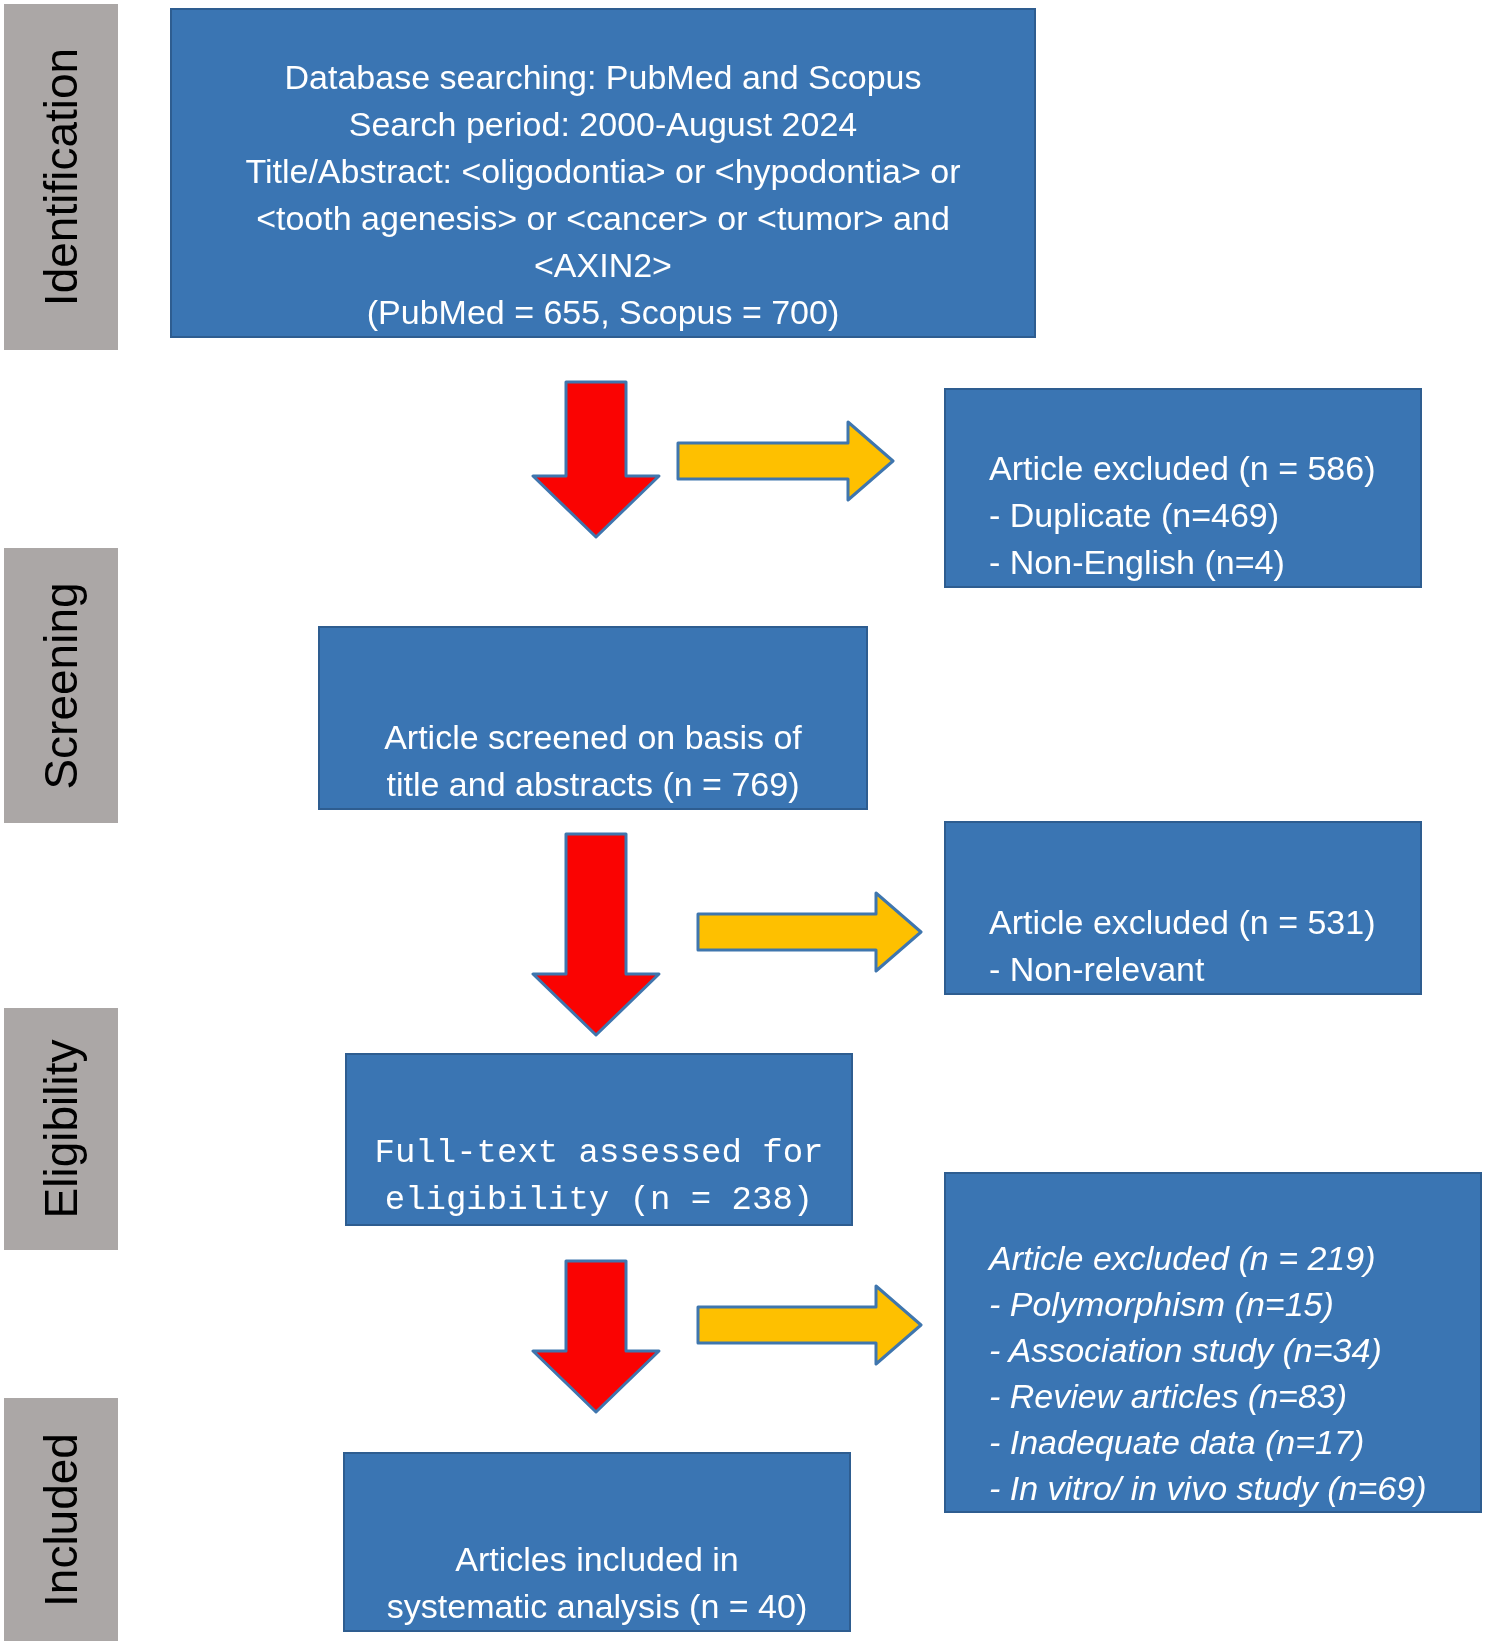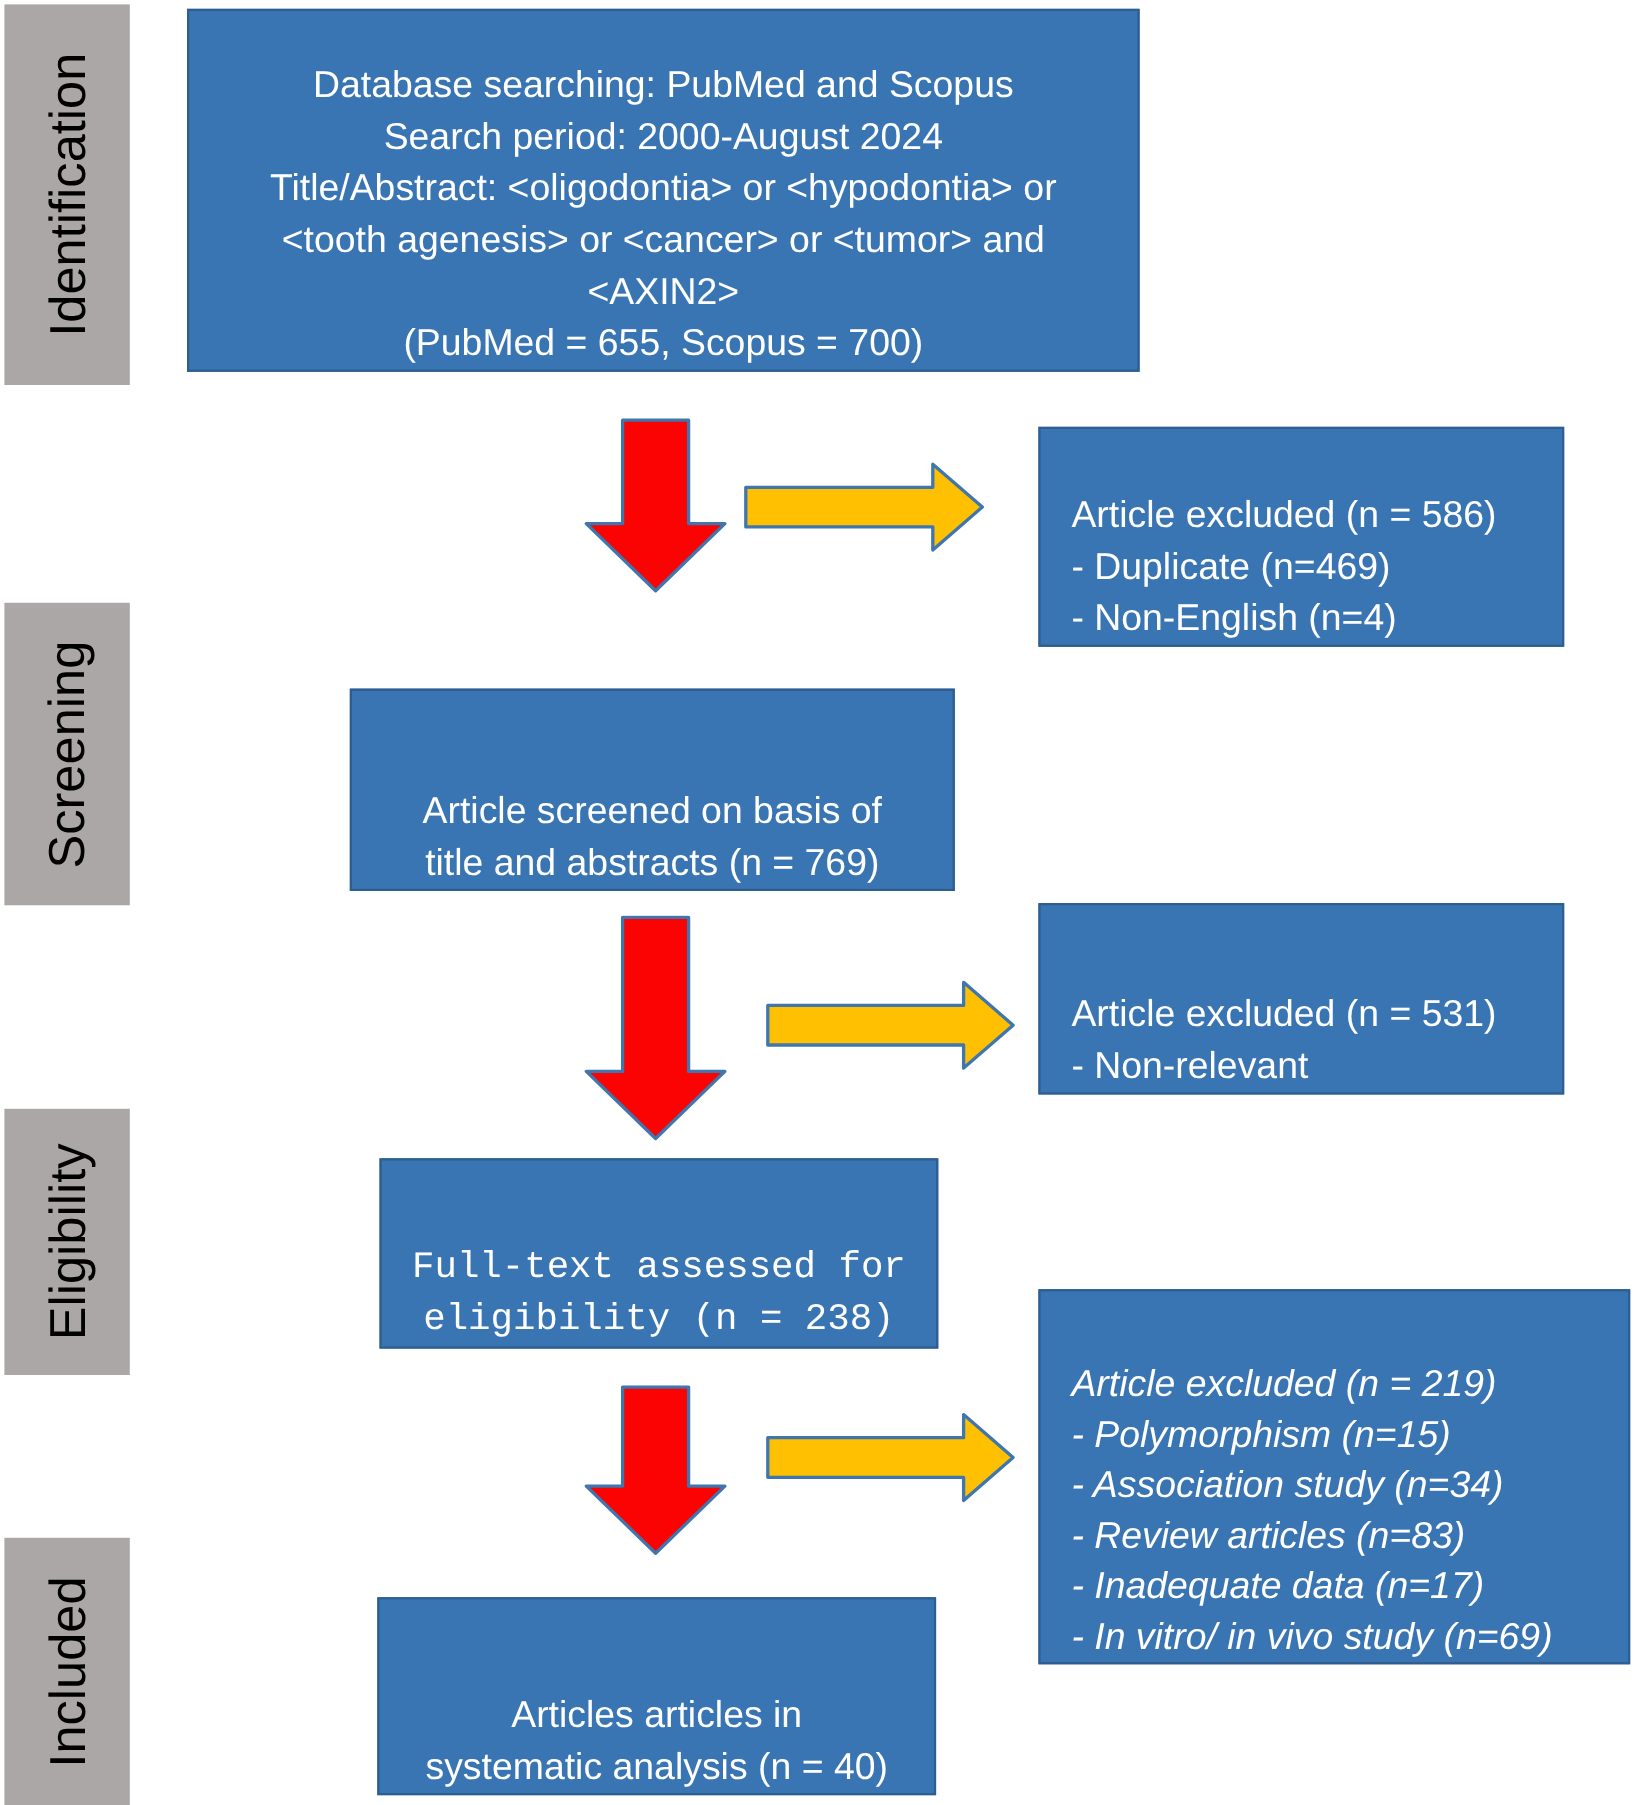--- a/index.html
+++ b/index.html
@@ -39,21 +39,21 @@
     background: var(--box-blue, #3a75b3);
     border: 2px solid var(--box-border, #2e5d90);
     color: #ffffff;
     font-size: 34px;
     display: flex;
     flex-direction: column;
     justify-content: flex-end;
     box-sizing: border-box;
   }
   .box.center { align-items: center; text-align: center; padding: 0 10px; }
-  .box.left   { align-items: flex-start; text-align: left; padding-left: 28px; padding-right: 8px; }
+  .box.left   { align-items: flex-start; text-align: left; padding-left: 43px; padding-right: 8px; }
   .line { line-height: 47px; }
   .box-excluded-fulltext .line { line-height: 46px; }
 
   .box-identification      { left: 170px; top: 8px;    width: 866px; height: 330px; }
   .box-excluded-screening  { left: 944px; top: 388px;  width: 478px; height: 200px; }
   .box-screened            { left: 318px; top: 626px;  width: 550px; height: 184px; }
   .box-excluded-relevance  { left: 944px; top: 821px;  width: 478px; height: 174px; }
   .box-fulltext            { left: 345px; top: 1053px; width: 508px; height: 173px; font-family: Liberation Mono, monospace; }
   .box-excluded-fulltext   { left: 944px; top: 1172px; width: 538px; height: 341px; font-style: italic; }
   .box-included            { left: 343px; top: 1452px; width: 508px; height: 180px; }
@@ -155,17 +155,17 @@
   <div class="box left box-excluded-fulltext">
     <div class="line">Article excluded (n = 219)</div>
     <div class="line">- Polymorphism (n=15)</div>
     <div class="line">- Association study (n=34)</div>
     <div class="line">- Review articles (n=83)</div>
     <div class="line">- Inadequate data (n=17)</div>
     <div class="line">- In vitro/ in vivo study (n=69)</div>
   </div>
 
   <div class="box center box-included">
-    <div class="line">Articles articles in</div>
+    <div class="line">Articles included in</div>
     <div class="line">systematic analysis (n = 40)</div>
   </div>
 
 </div>
 
 </body></html>

